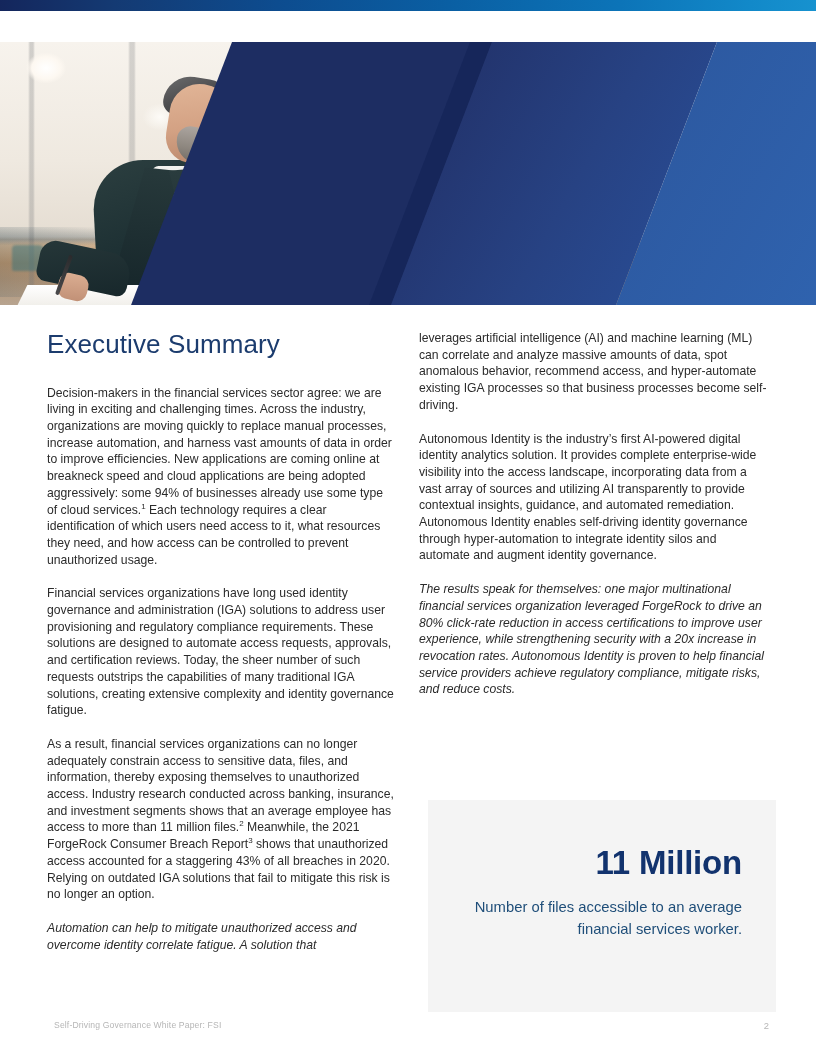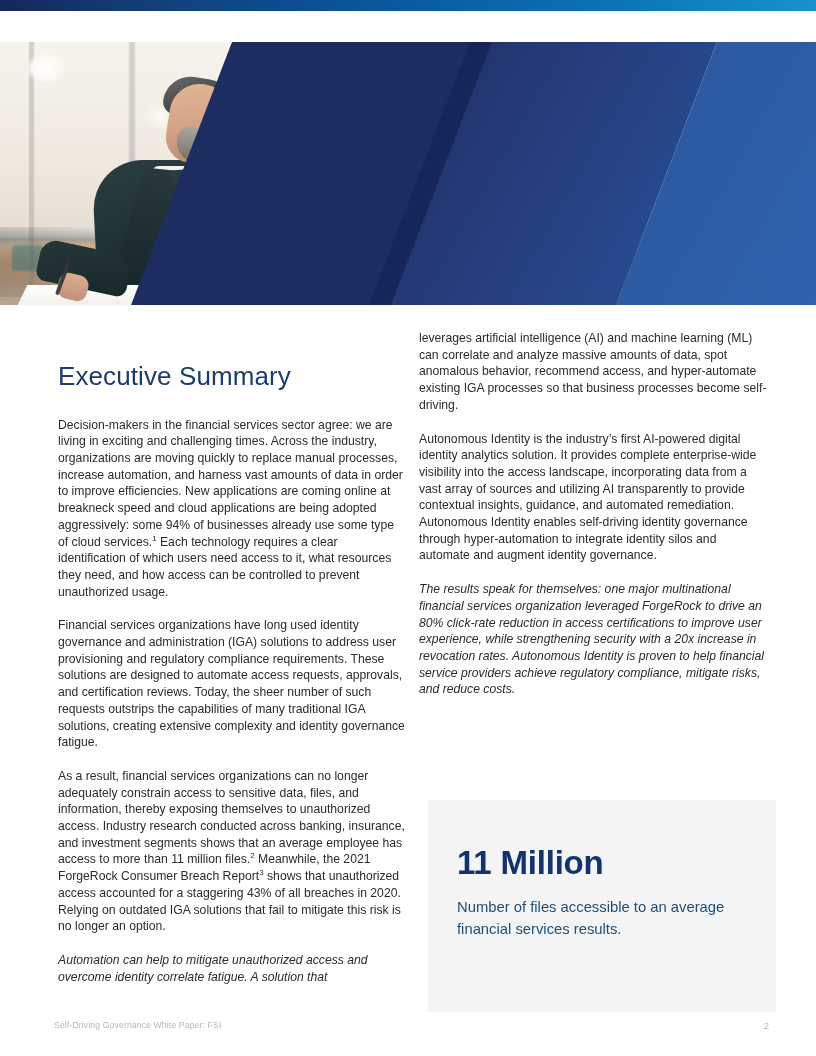--- a/index.html
+++ b/index.html
@@ -250,21 +250,21 @@
     transform: skewX(-21deg);
     transform-origin: top left;
   }
 
   
   .col {
     position: absolute;
     top: 330px;
     width: 348px;
   }
-  .col-left  { left: 58px; margin-top: 32px; }
+  .col-left  { left: 47px; }
   .col-right { left: 419px; }
 
   .page-title {
     font-size: 26px;
     font-weight: 400;
     color: #1c3c6e;
     margin: 0 0 26px 0;
     letter-spacing: 0.1px;
     line-height: 1.1;
   }
@@ -280,20 +280,21 @@
   
   .callout {
     position: absolute;
     left: 428px;
     top: 800px;
     width: 348px;
     height: 212px;
     background: #f4f4f4;
     box-sizing: border-box;
     padding: 46px 34px 0 29px;
+    text-align: right;
   }
   .callout-number {
     font-size: 33px;
     font-weight: 700;
     color: #12336e;
     margin: 0 0 15px 0;
     line-height: 1.05;
     letter-spacing: -0.2px;
   }
   .callout-text {
@@ -365,17 +366,17 @@
 </div>
 
 <div class="col col-right">
   <p class="body">leverages artificial intelligence (AI) and machine learning (ML) can correlate and analyze massive amounts of data, spot anomalous behavior, recommend access, and hyper-automate existing IGA processes so that business processes become self-driving.</p>
   <p class="body">Autonomous Identity is the industry’s first AI-powered digital identity analytics solution. It provides complete enterprise-wide visibility into the access landscape, incorporating data from a vast array of sources and utilizing AI transparently to provide contextual insights, guidance, and automated remediation. Autonomous Identity enables self-driving identity governance through hyper-automation to integrate identity silos and automate and augment identity governance.</p>
   <p class="body">The results speak for themselves: one major multinational financial services organization leveraged ForgeRock to drive an 80% click-rate reduction in access certifications to improve user experience, while strengthening security with a 20x increase in revocation rates. Autonomous Identity is proven to help financial service providers achieve regulatory compliance, mitigate risks, and reduce costs.</p>
 </div>
 
 <div class="callout">
   <div class="callout-number">11 Million</div>
-  <div class="callout-text">Number of files accessible to an average financial services results.</div>
+  <div class="callout-text">Number of files accessible to an average financial services worker.</div>
 </div>
 
 <div class="footer-left">Self-Driving Governance White Paper: FSI</div>
 <div class="footer-right">2</div>
 
 </body></html>

